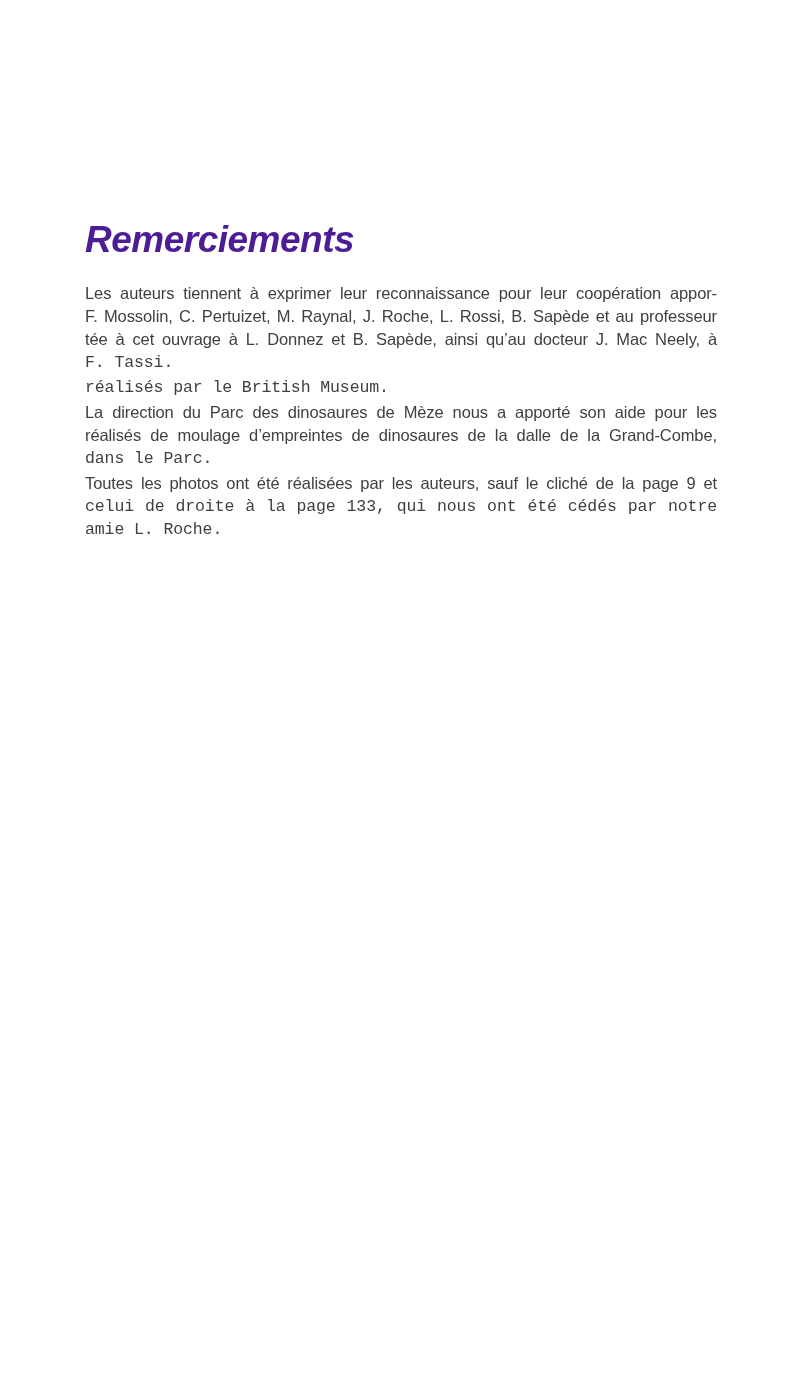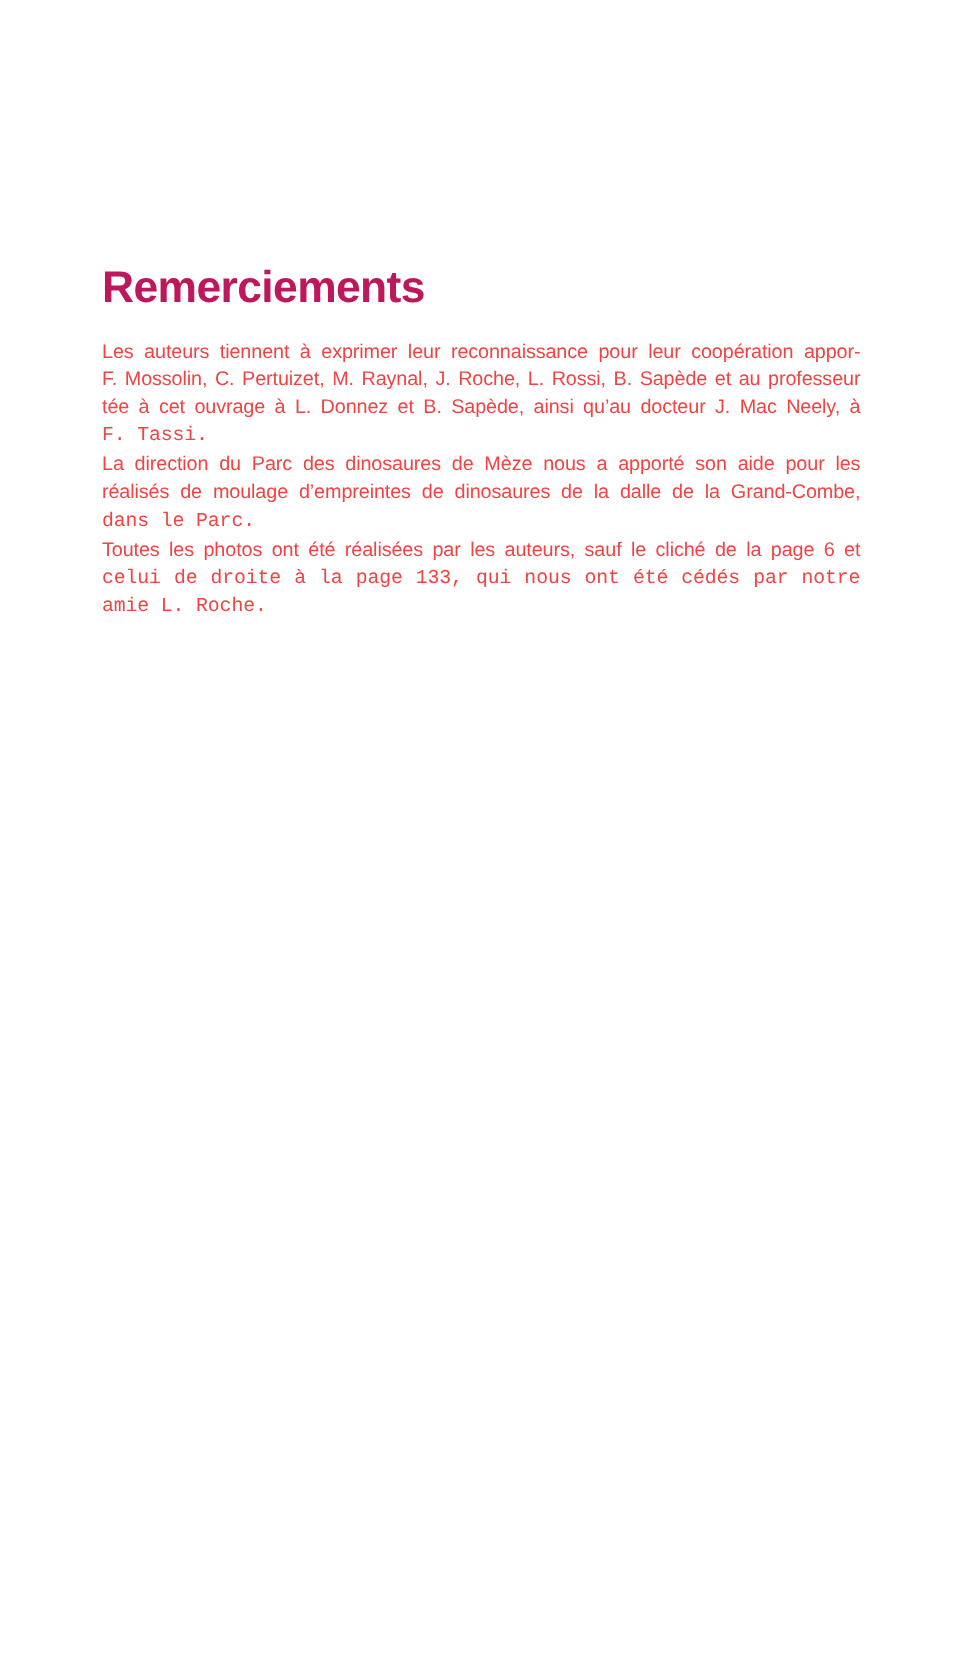--- a/index.html
+++ b/index.html
@@ -49,39 +49,40 @@
   .line.last {
     text-align-last: left;
     font-family: Liberation Mono, monospace;
   }
 </style>
 </head>
 <body>
 
 <div class="page">
 
-  <h1 class="title" style="color: #be185d;">Remerciements</h1>
+  <h1 class="title" style="color: #4c1d95; font-style: italic;">Remerciements</h1>
 
-  <div class="body-text" style="color: #ef4444;">
+  <div class="body-text" style="color: #404040;">
 
     <div class="para">
       <span class="line">Les auteurs tiennent à exprimer leur reconnaissance pour leur coopération appor-</span>
       <span class="line">F. Mossolin, C. Pertuizet, M. Raynal, J. Roche, L. Rossi, B. Sapède et au professeur</span>
       <span class="line">tée à cet ouvrage à  L. Donnez et B. Sapède, ainsi qu’au docteur J. Mac Neely, à</span>
       <span class="line last">F. Tassi.</span>
     </div>
 
     <div class="para">
+      <span class="line last">réalisés par le British Museum.</span>
     </div>
 
     <div class="para">
       <span class="line">La direction du Parc des dinosaures de Mèze nous a apporté son aide pour les</span>
       <span class="line">réalisés de moulage d’empreintes de dinosaures de la dalle de la Grand-Combe,</span>
       <span class="line last">dans le Parc.</span>
     </div>
 
     <div class="para">
-      <span class="line">Toutes les photos ont été réalisées par les auteurs, sauf le cliché de la page 6 et</span>
+      <span class="line">Toutes les photos ont été réalisées par les auteurs, sauf le cliché de la page 9 et</span>
       <span class="line last">celui de droite à la page 133, qui nous ont été cédés par notre amie L. Roche.</span>
     </div>
 
   </div>
 </div>
 
 </body></html>

